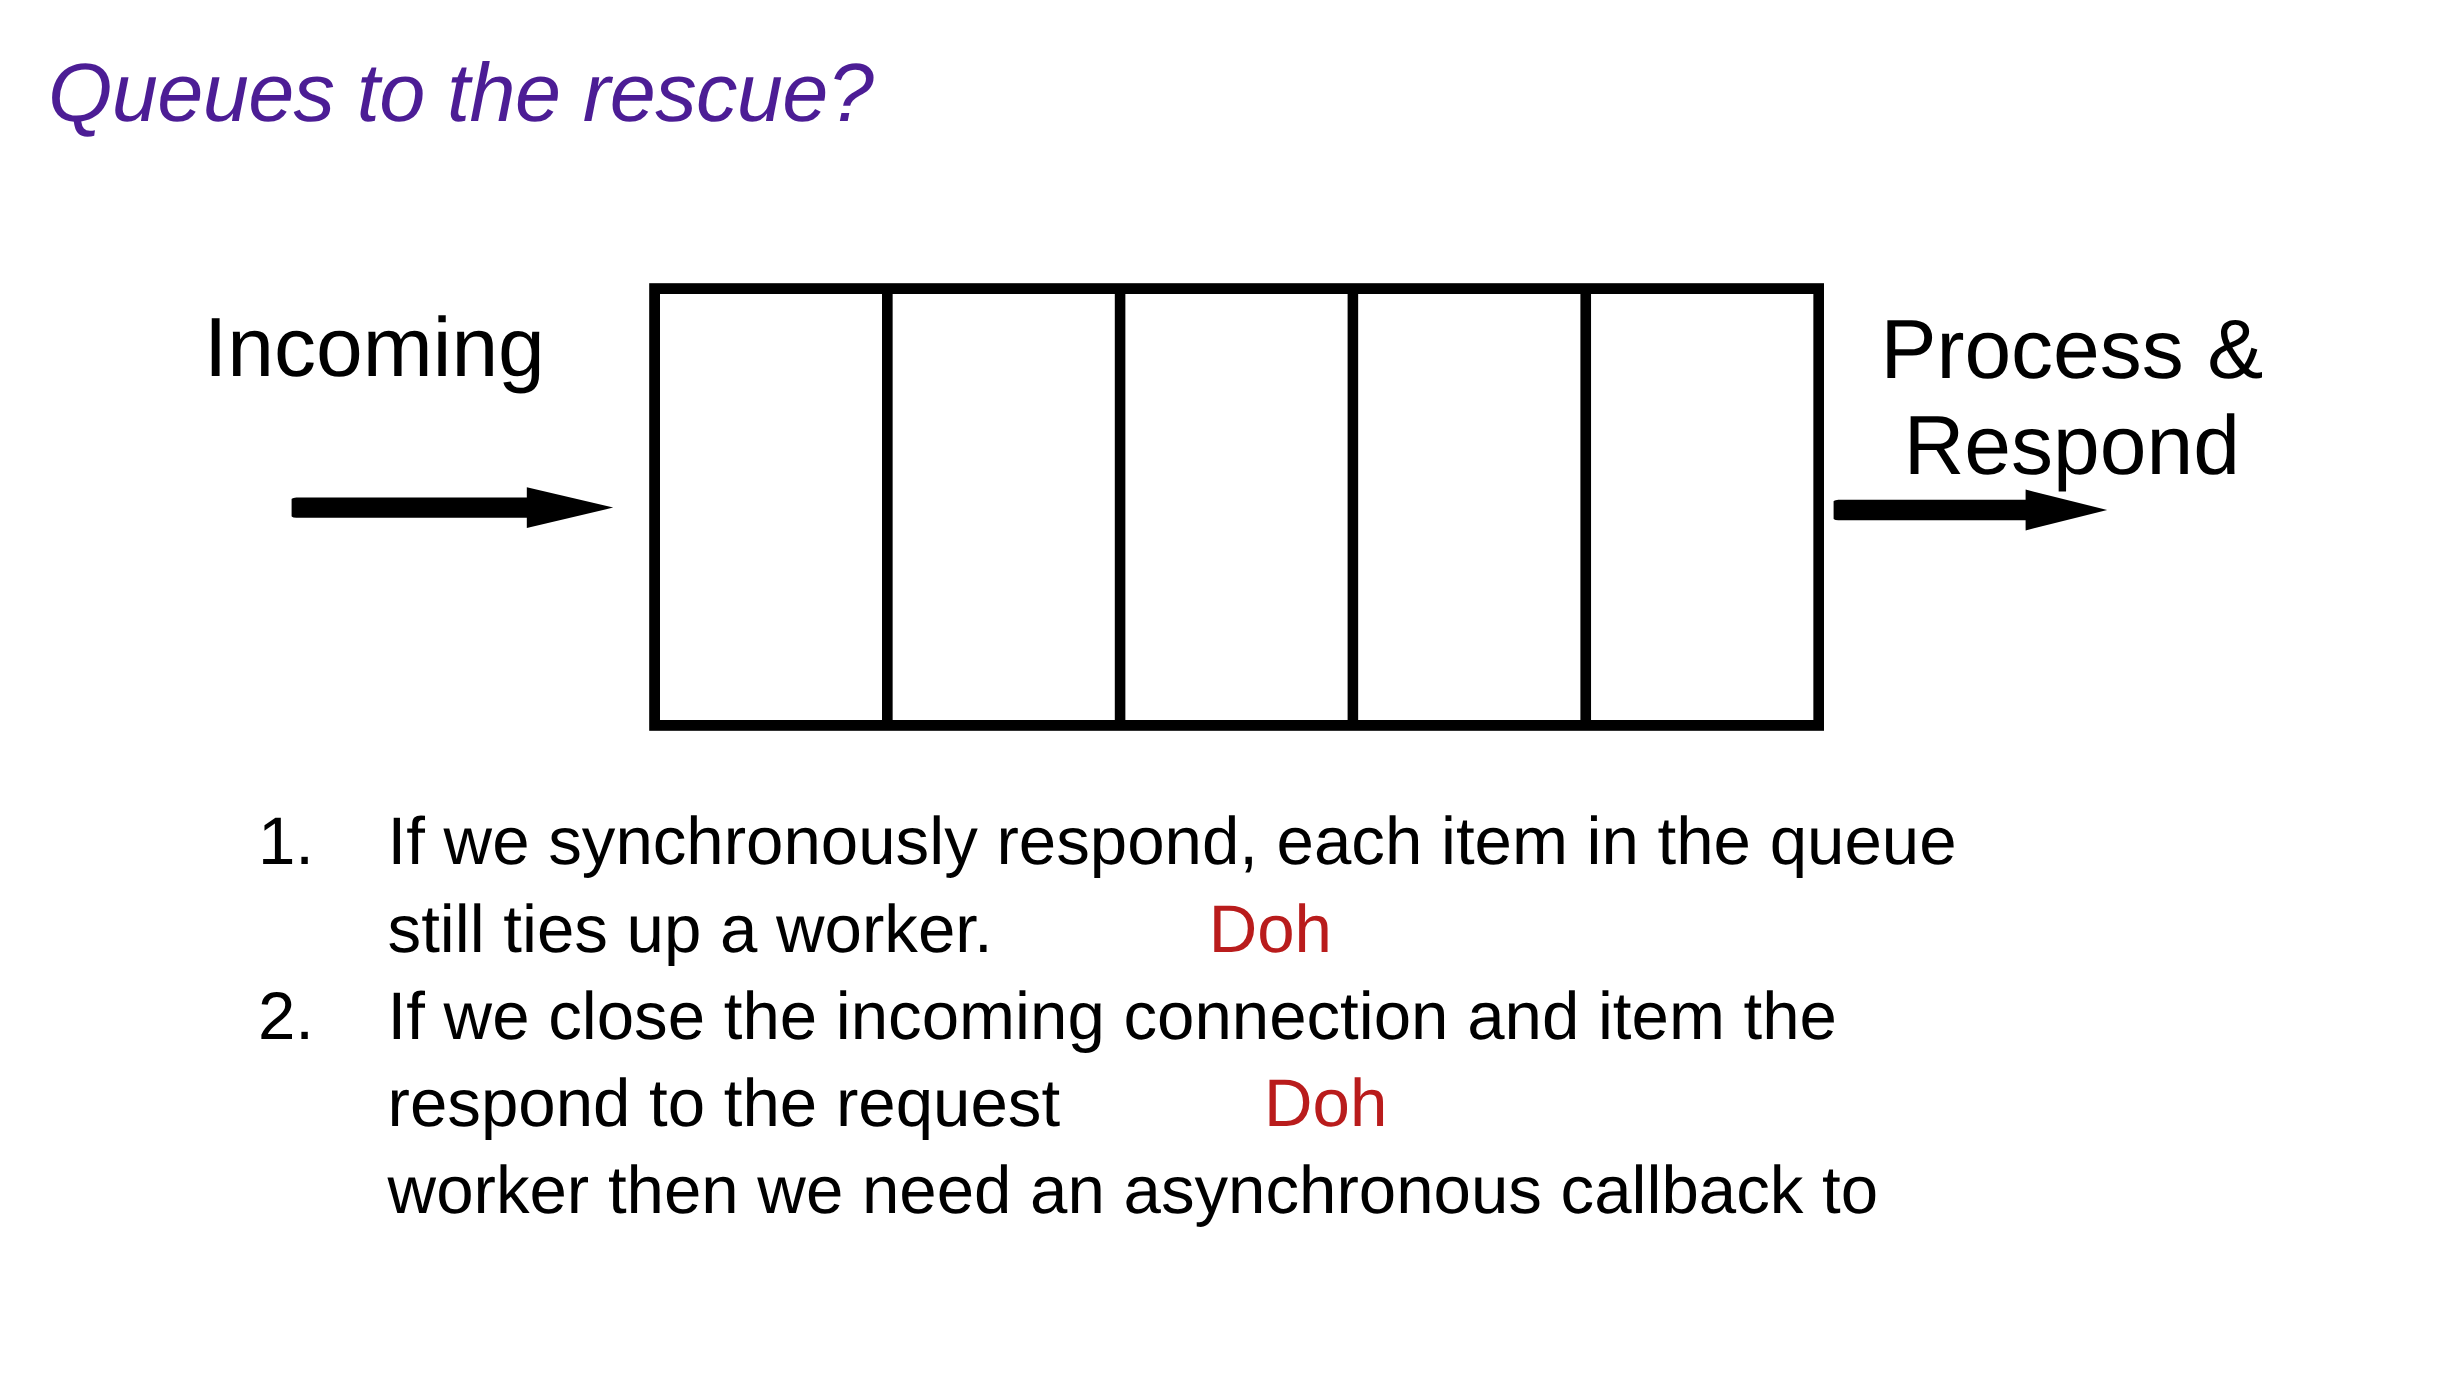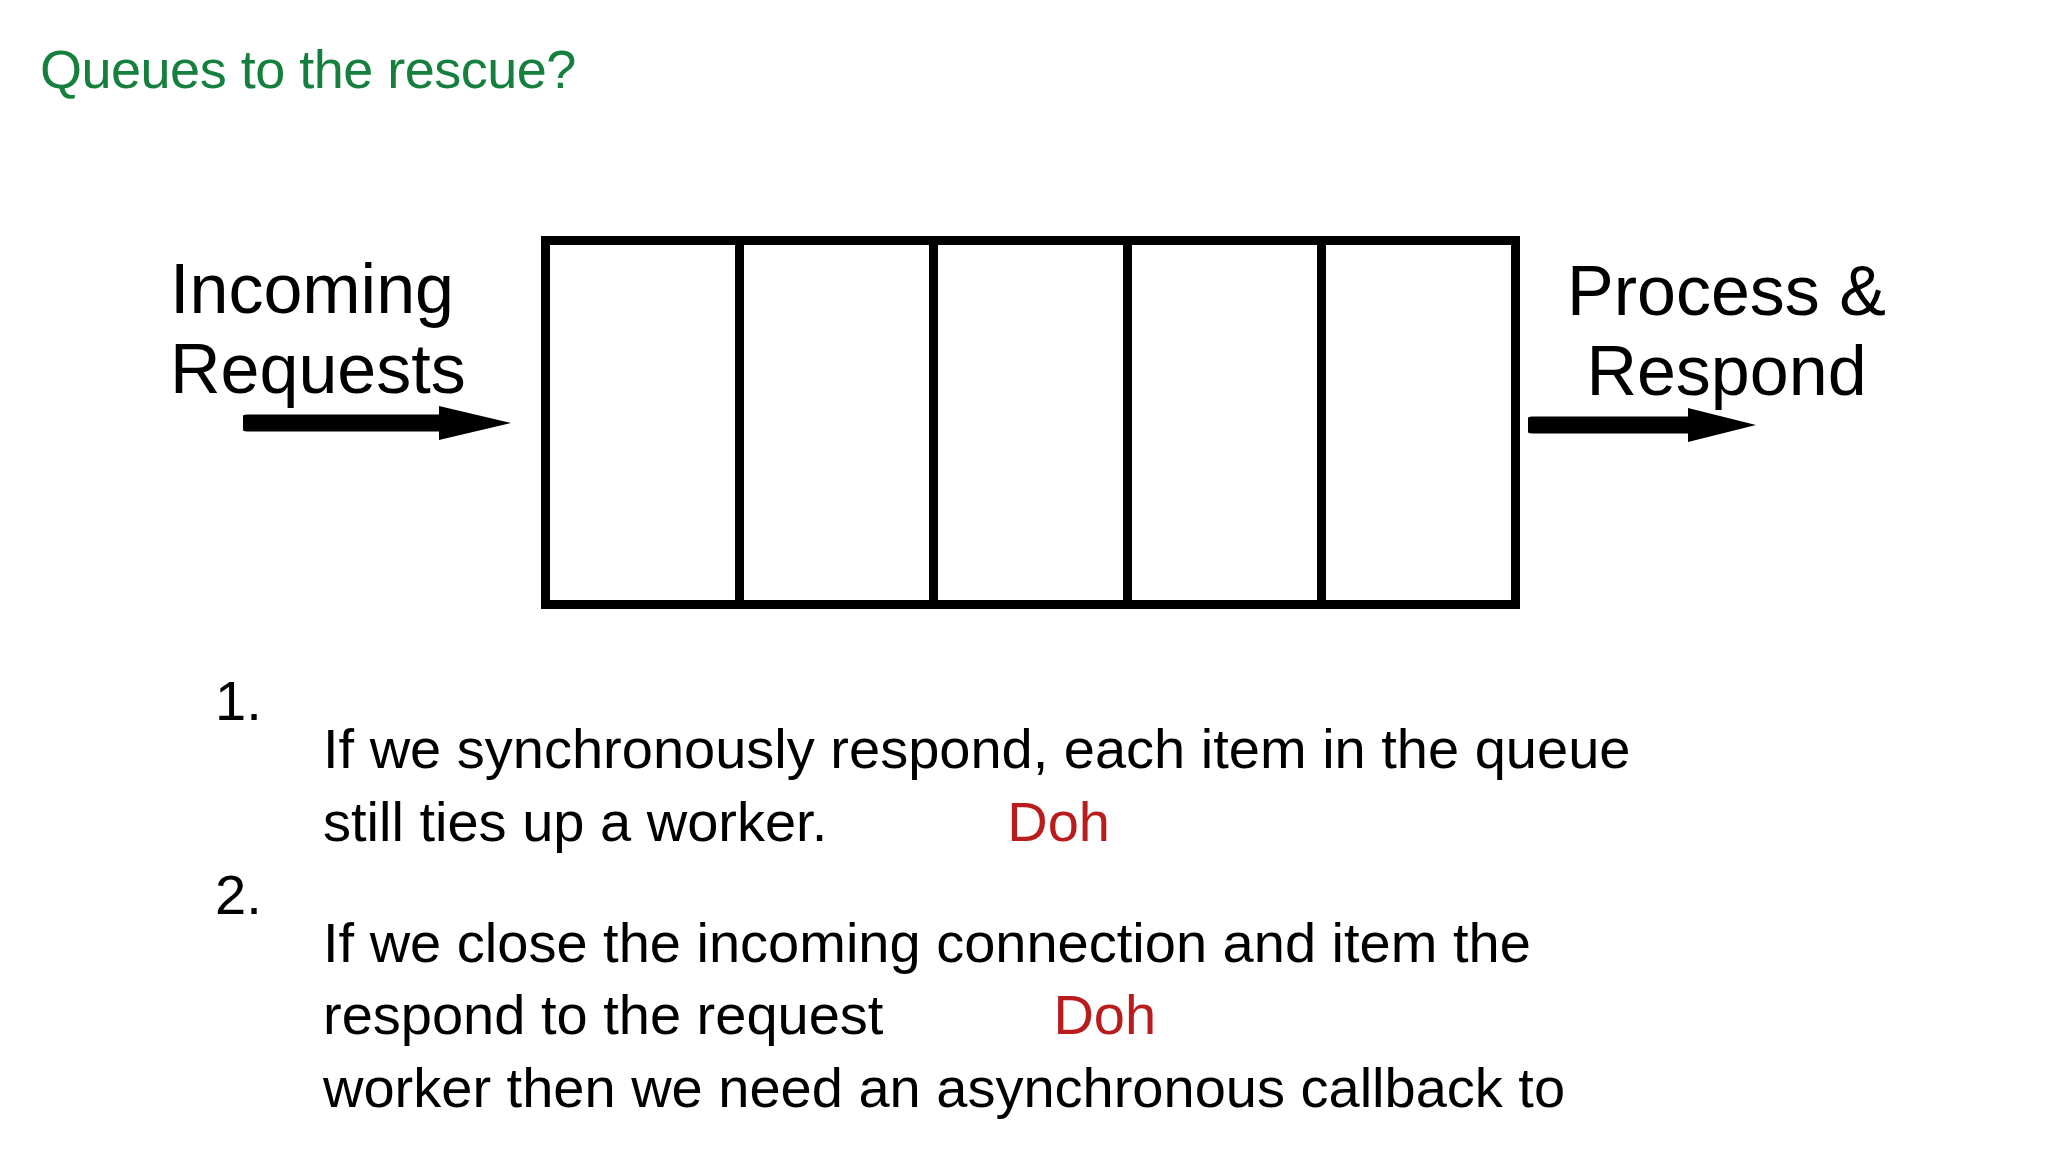--- a/index.html
+++ b/index.html
@@ -17,26 +17,27 @@
     height: 1152px;
     background: #ffffff;
     overflow: hidden;
   }
 
   
   #slide-title {
     position: absolute;
     left: 40px;
     top: 38px;
-    font-size: 54px;
+    font-size: 69px;
     line-height: 1.15;
     font-weight: 400;
     letter-spacing: -0.5px;
     white-space: nowrap;
-    color: #15803d;
+    color: #4c1d95;
+    font-style: italic;
   }
 
   
   #diagram {
     position: absolute;
     left: 0;
     top: 0;
     width: 2048px;
     height: 660px;
   }
@@ -105,39 +106,37 @@
     align-items: flex-start;
   }
   .point-num {
     width: 108px;
     flex: 0 0 108px;
     font-size: 56px;
     color: #000000;
   }
   .point-body {
     flex: 1 1 auto;
-    margin-top: 48px;
   }
   .point-line { display: block; white-space: pre; }
   .doh {
     color: #b91c1c;
   }
 </style>
 </head>
 <body>
 
 <div id="slide">
 
   <div id="slide-title">Queues to the rescue?</div>
 
   <div id="diagram">
 
     <div class="side-label" id="label-incoming">
       <span class="lbl-line">Incoming</span>
-      <span class="lbl-line">Requests</span>
     </div>
 
     <div class="flow-arrow" id="arrow-in">
       <svg viewBox="0 0 270 40" preserveAspectRatio="none">
         <path d="M 4 20 L 205 20" stroke="#000000" stroke-width="17" stroke-linecap="round" fill="none"></path>
         <path d="M 196 3 L 268 20 L 196 37 Z" fill="#000000"></path>
       </svg>
     </div>
 
     <div id="queue-box">

